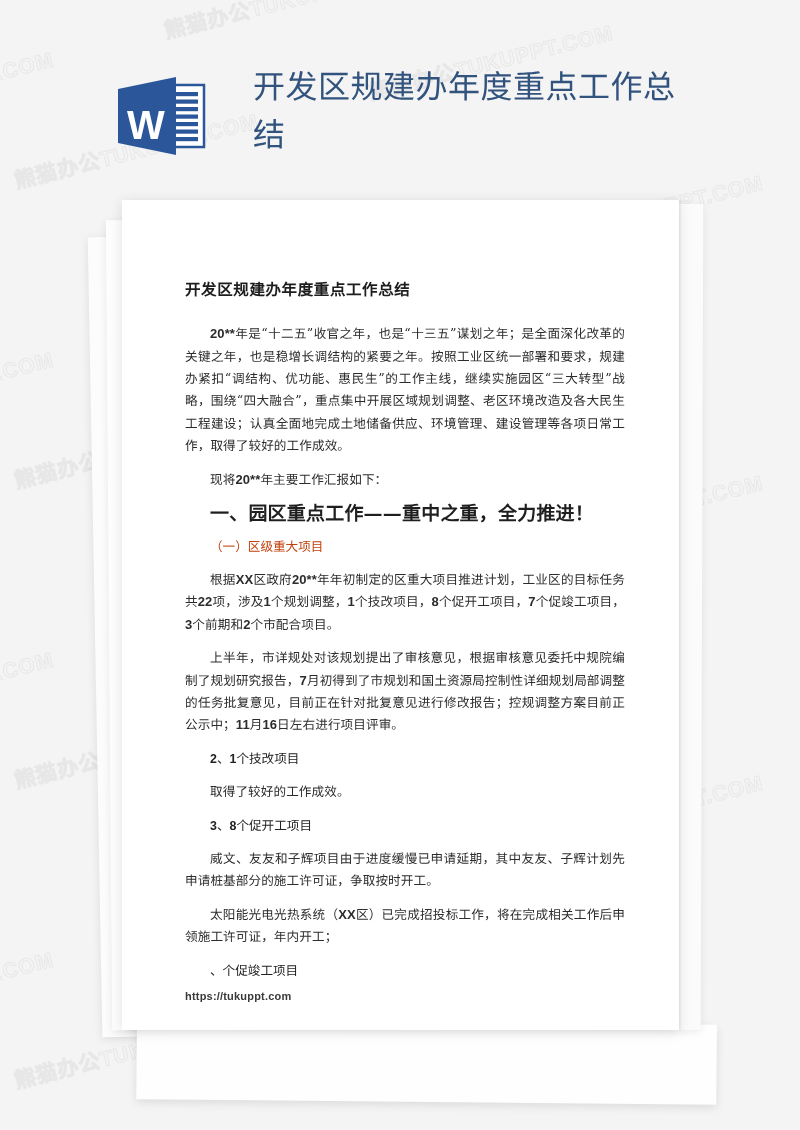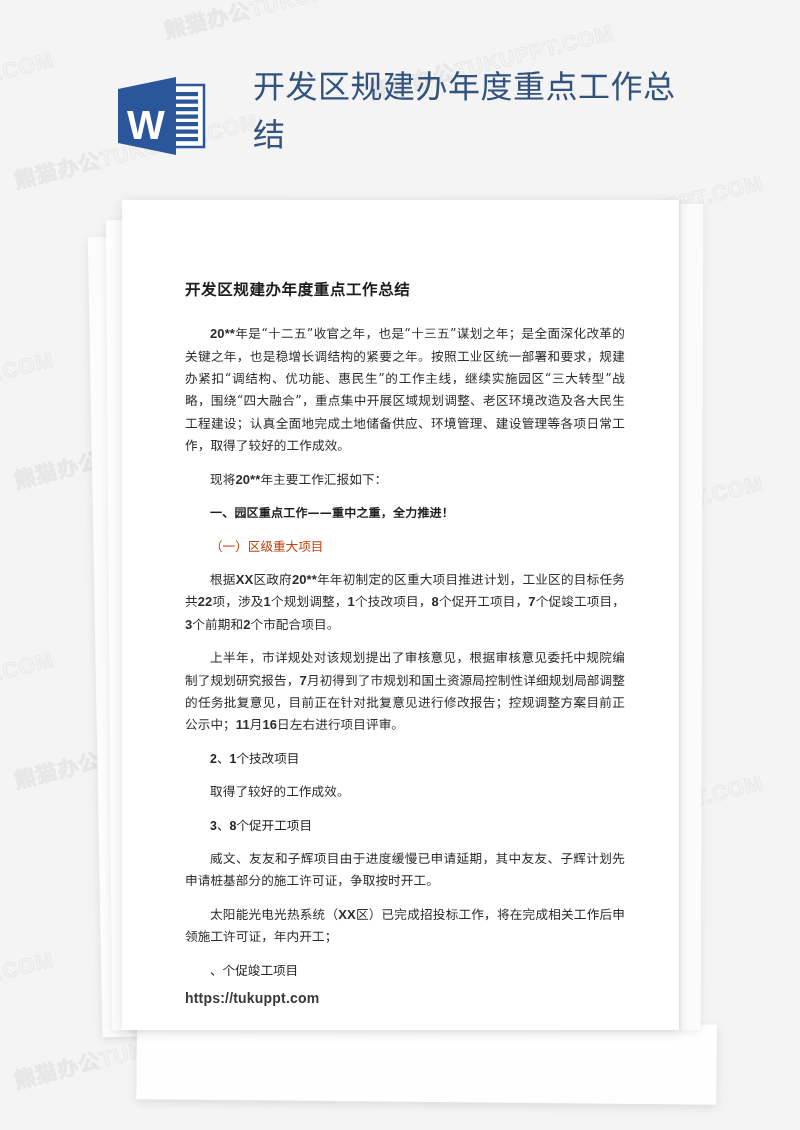--- a/index.html
+++ b/index.html
@@ -169,21 +169,21 @@
     text-indent: 25px;
     color: #2c2c2c;
     letter-spacing: 0.1px;
   }
   .para .num {
     font-family: "Liberation Sans", "DejaVu Sans", sans-serif;
     font-weight: 700;
     font-size: 13px;
   }
   .heading-line {
-    font-size: 12px;
+    font-size: 19px;
     line-height: 22.4px;
     margin: 0 0 11px 0;
     text-indent: 25px;
     font-weight: 700;
     color: #1f1f1f;
     letter-spacing: 0.2px;
   }
   .sub-head {
     font-size: 12.6px;
     line-height: 22.4px;
@@ -202,21 +202,21 @@
     font-family: "Liberation Sans", "DejaVu Sans", sans-serif;
     font-weight: 700;
     font-size: 12.4px;
   }
 
   .doc-url {
     position: absolute;
     left: 63px;
     top: 790px;
     font-family: "Liberation Sans", "DejaVu Sans", sans-serif;
-    font-size: 14px;
+    font-size: 11px;
     font-weight: 700;
     color: #3a3a3a;
     letter-spacing: 0.2px;
   }
 
   
   .page-shade {
     position: absolute;
     left: 679px;
     top: 200px;

